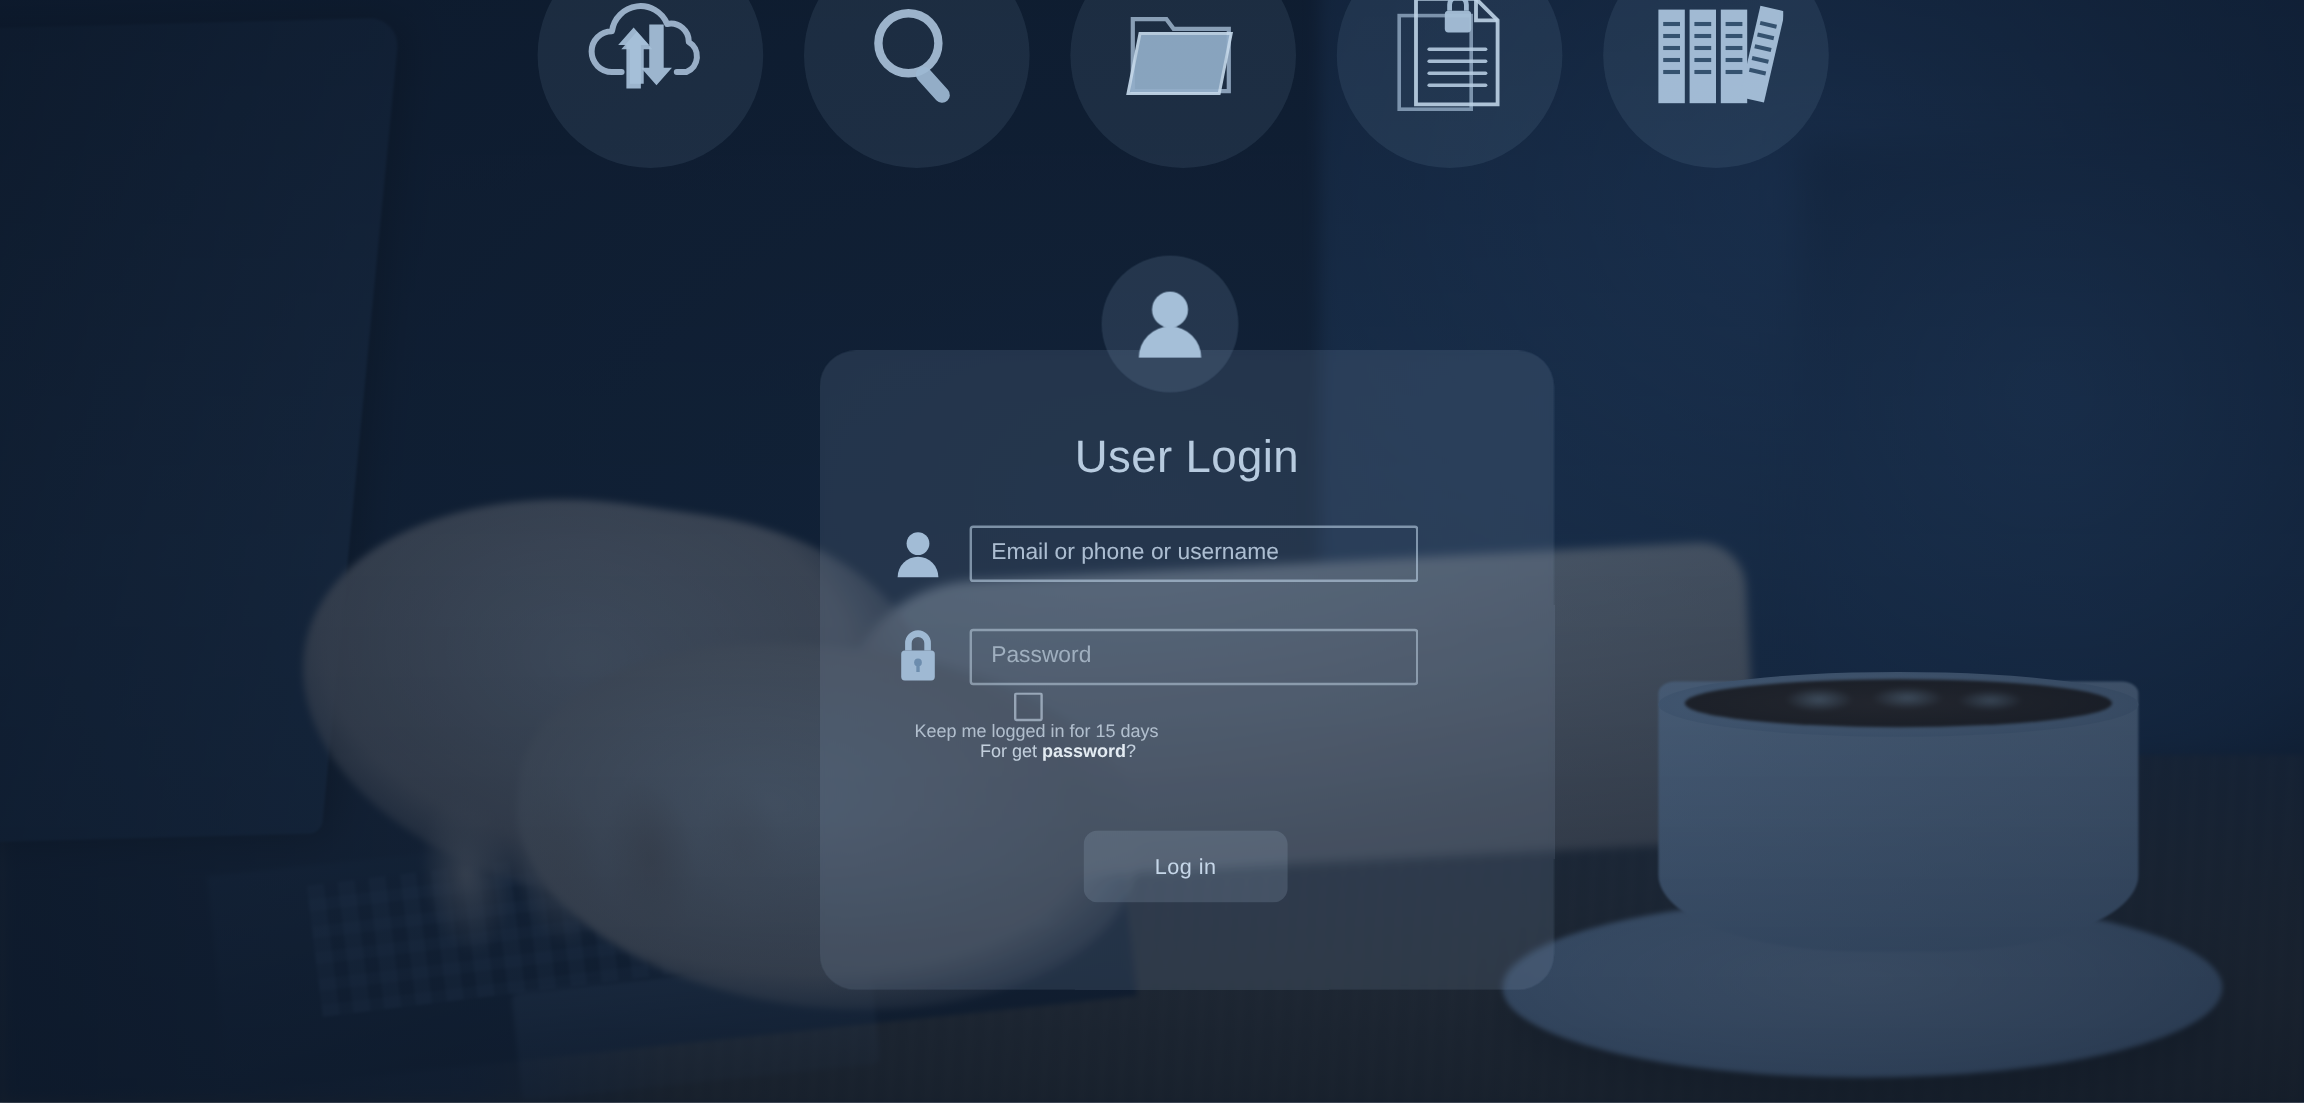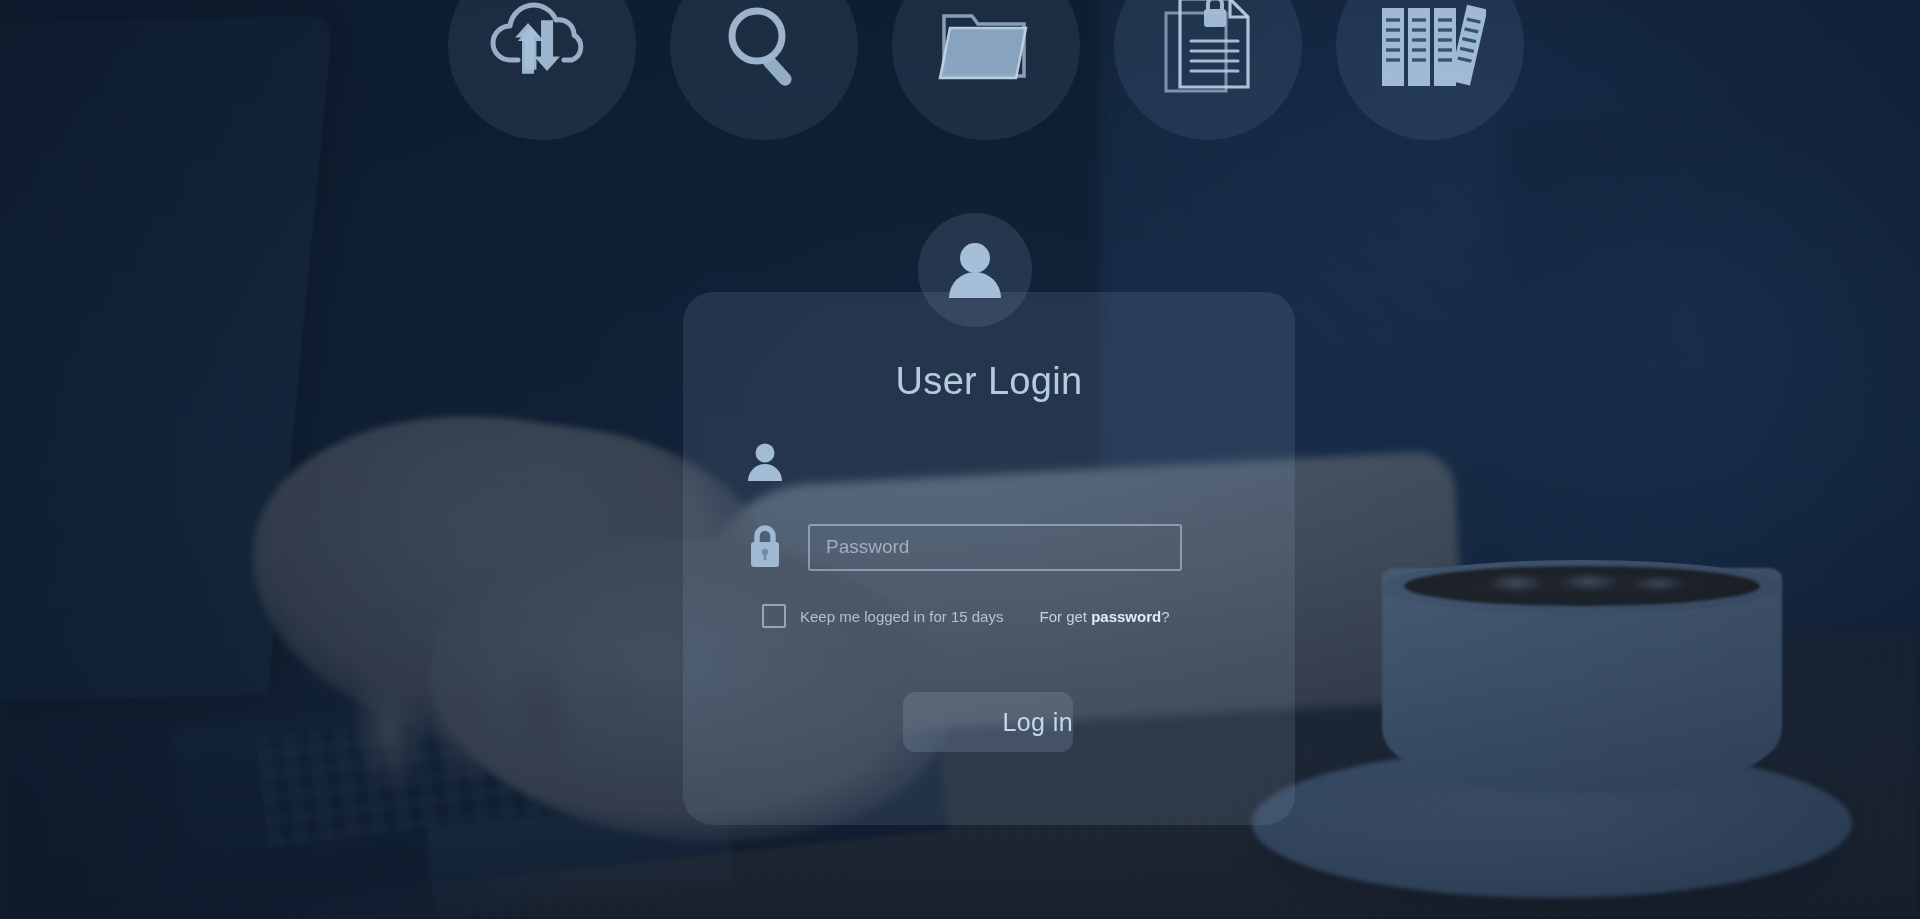--- a/index.html
+++ b/index.html
@@ -220,24 +220,25 @@
     font-family: "Liberation Sans", sans-serif;
     font-size: 19px;
     padding: 0 16px;
     outline: none;
   }
   .field-input::placeholder { color: rgba(206,224,242,0.80); }
   .field-row.password .field-input { border-color: rgba(205,223,240,0.48); }
   .field-row.password .field-input::placeholder { color: rgba(206,222,238,0.62); }
 
   .options-row {
-    position: absolute; left: 762px; top: 604px;
+    position: absolute; left: 762px; top: 577px;
     display: flex; align-items: center;
     font-size: 15px;
     color: rgba(216,230,244,0.72);
+    flex-direction: column;
   }
   .checkbox {
     width: 24px; height: 24px;
     border: 2px solid rgba(214,230,245,0.55);
     border-radius: 2px;
     background: transparent;
     margin-right: 14px;
     flex: none;
   }
   .keep-label { white-space: nowrap; }
@@ -250,24 +251,23 @@
   }
   .forget-link b { font-weight: 700; color: rgba(235,243,250,0.95); }
 
   .login-button {
     position: absolute; left: 903px; top: 692px;
     width: 170px; height: 60px;
     border: none; border-radius: 12px;
     background: rgba(176,202,226,0.17);
     color: rgba(208,226,243,0.92);
     font-family: "Liberation Sans", sans-serif;
-    font-size: 25px; font-weight: 400;
+    font-size: 18px; font-weight: 400;
     letter-spacing: 0.4px;
     cursor: pointer;
-    text-align: right;
   }
 </style>
 </head>
 <body>
 
 <div id="stage">
 
   <div class="photo">
     <div class="bg-base"></div>
     <div class="bg-shirt"></div>
@@ -388,20 +388,21 @@
 
   <div class="card-title">User Login</div>
 
   <div class="field-row username">
     <span class="field-icon">
       <svg width="40" height="44" viewBox="0 0 40 44" fill="none">
         <circle cx="20" cy="14" r="9.5" fill="#a2bcd6"></circle>
         <path d="M3 42 a17 17 0 0 1 34 0 Z" fill="#a2bcd6"></path>
       </svg>
     </span>
+    <input class="field-input" type="text" placeholder="Email or phone or username" style="">
   </div>
 
   <div class="field-row password">
     <span class="field-icon">
       <svg width="38" height="46" viewBox="0 0 38 46" fill="none">
         <rect x="5" y="18" width="28" height="25" rx="3" fill="#9fb9d3"></rect>
         <path d="M11 18 V12 a8 8 0 0 1 16 0 V18" stroke="#9fb9d3" stroke-width="5.5" fill="none"></path>
         <circle cx="19" cy="28" r="3.2" fill="#6d8dae"></circle>
         <rect x="17.6" y="29" width="2.8" height="7" fill="#6d8dae"></rect>
       </svg>

